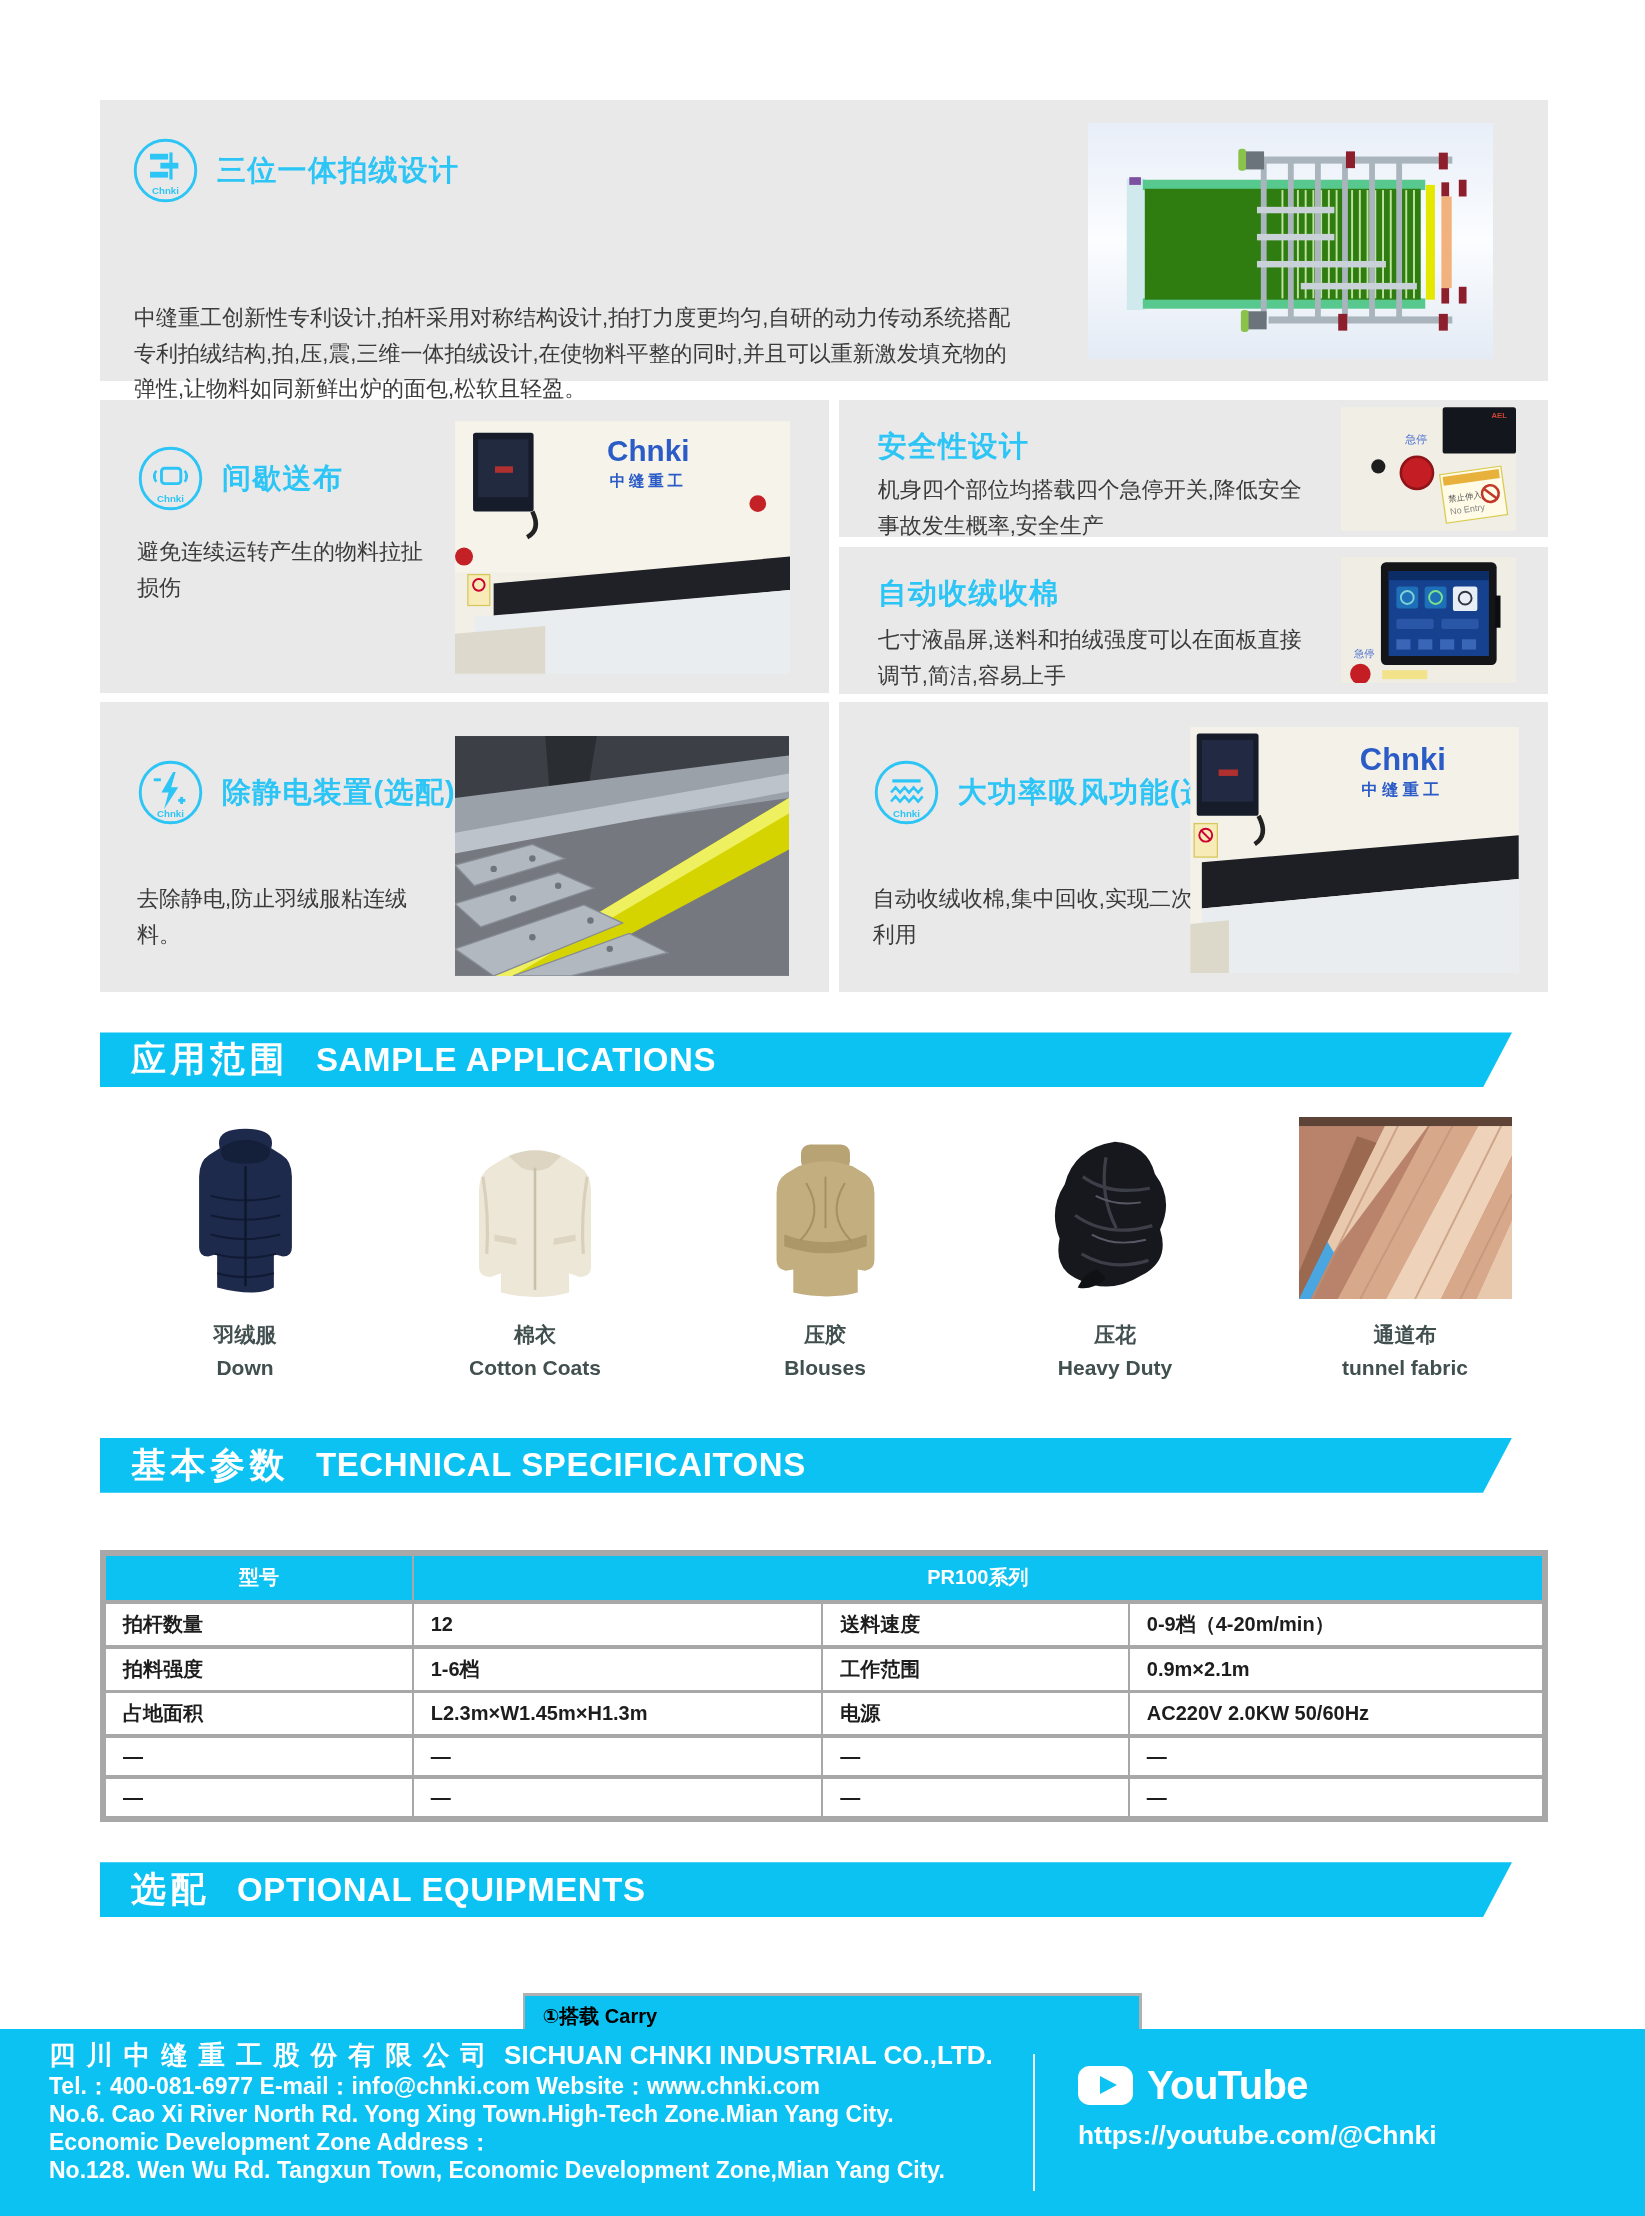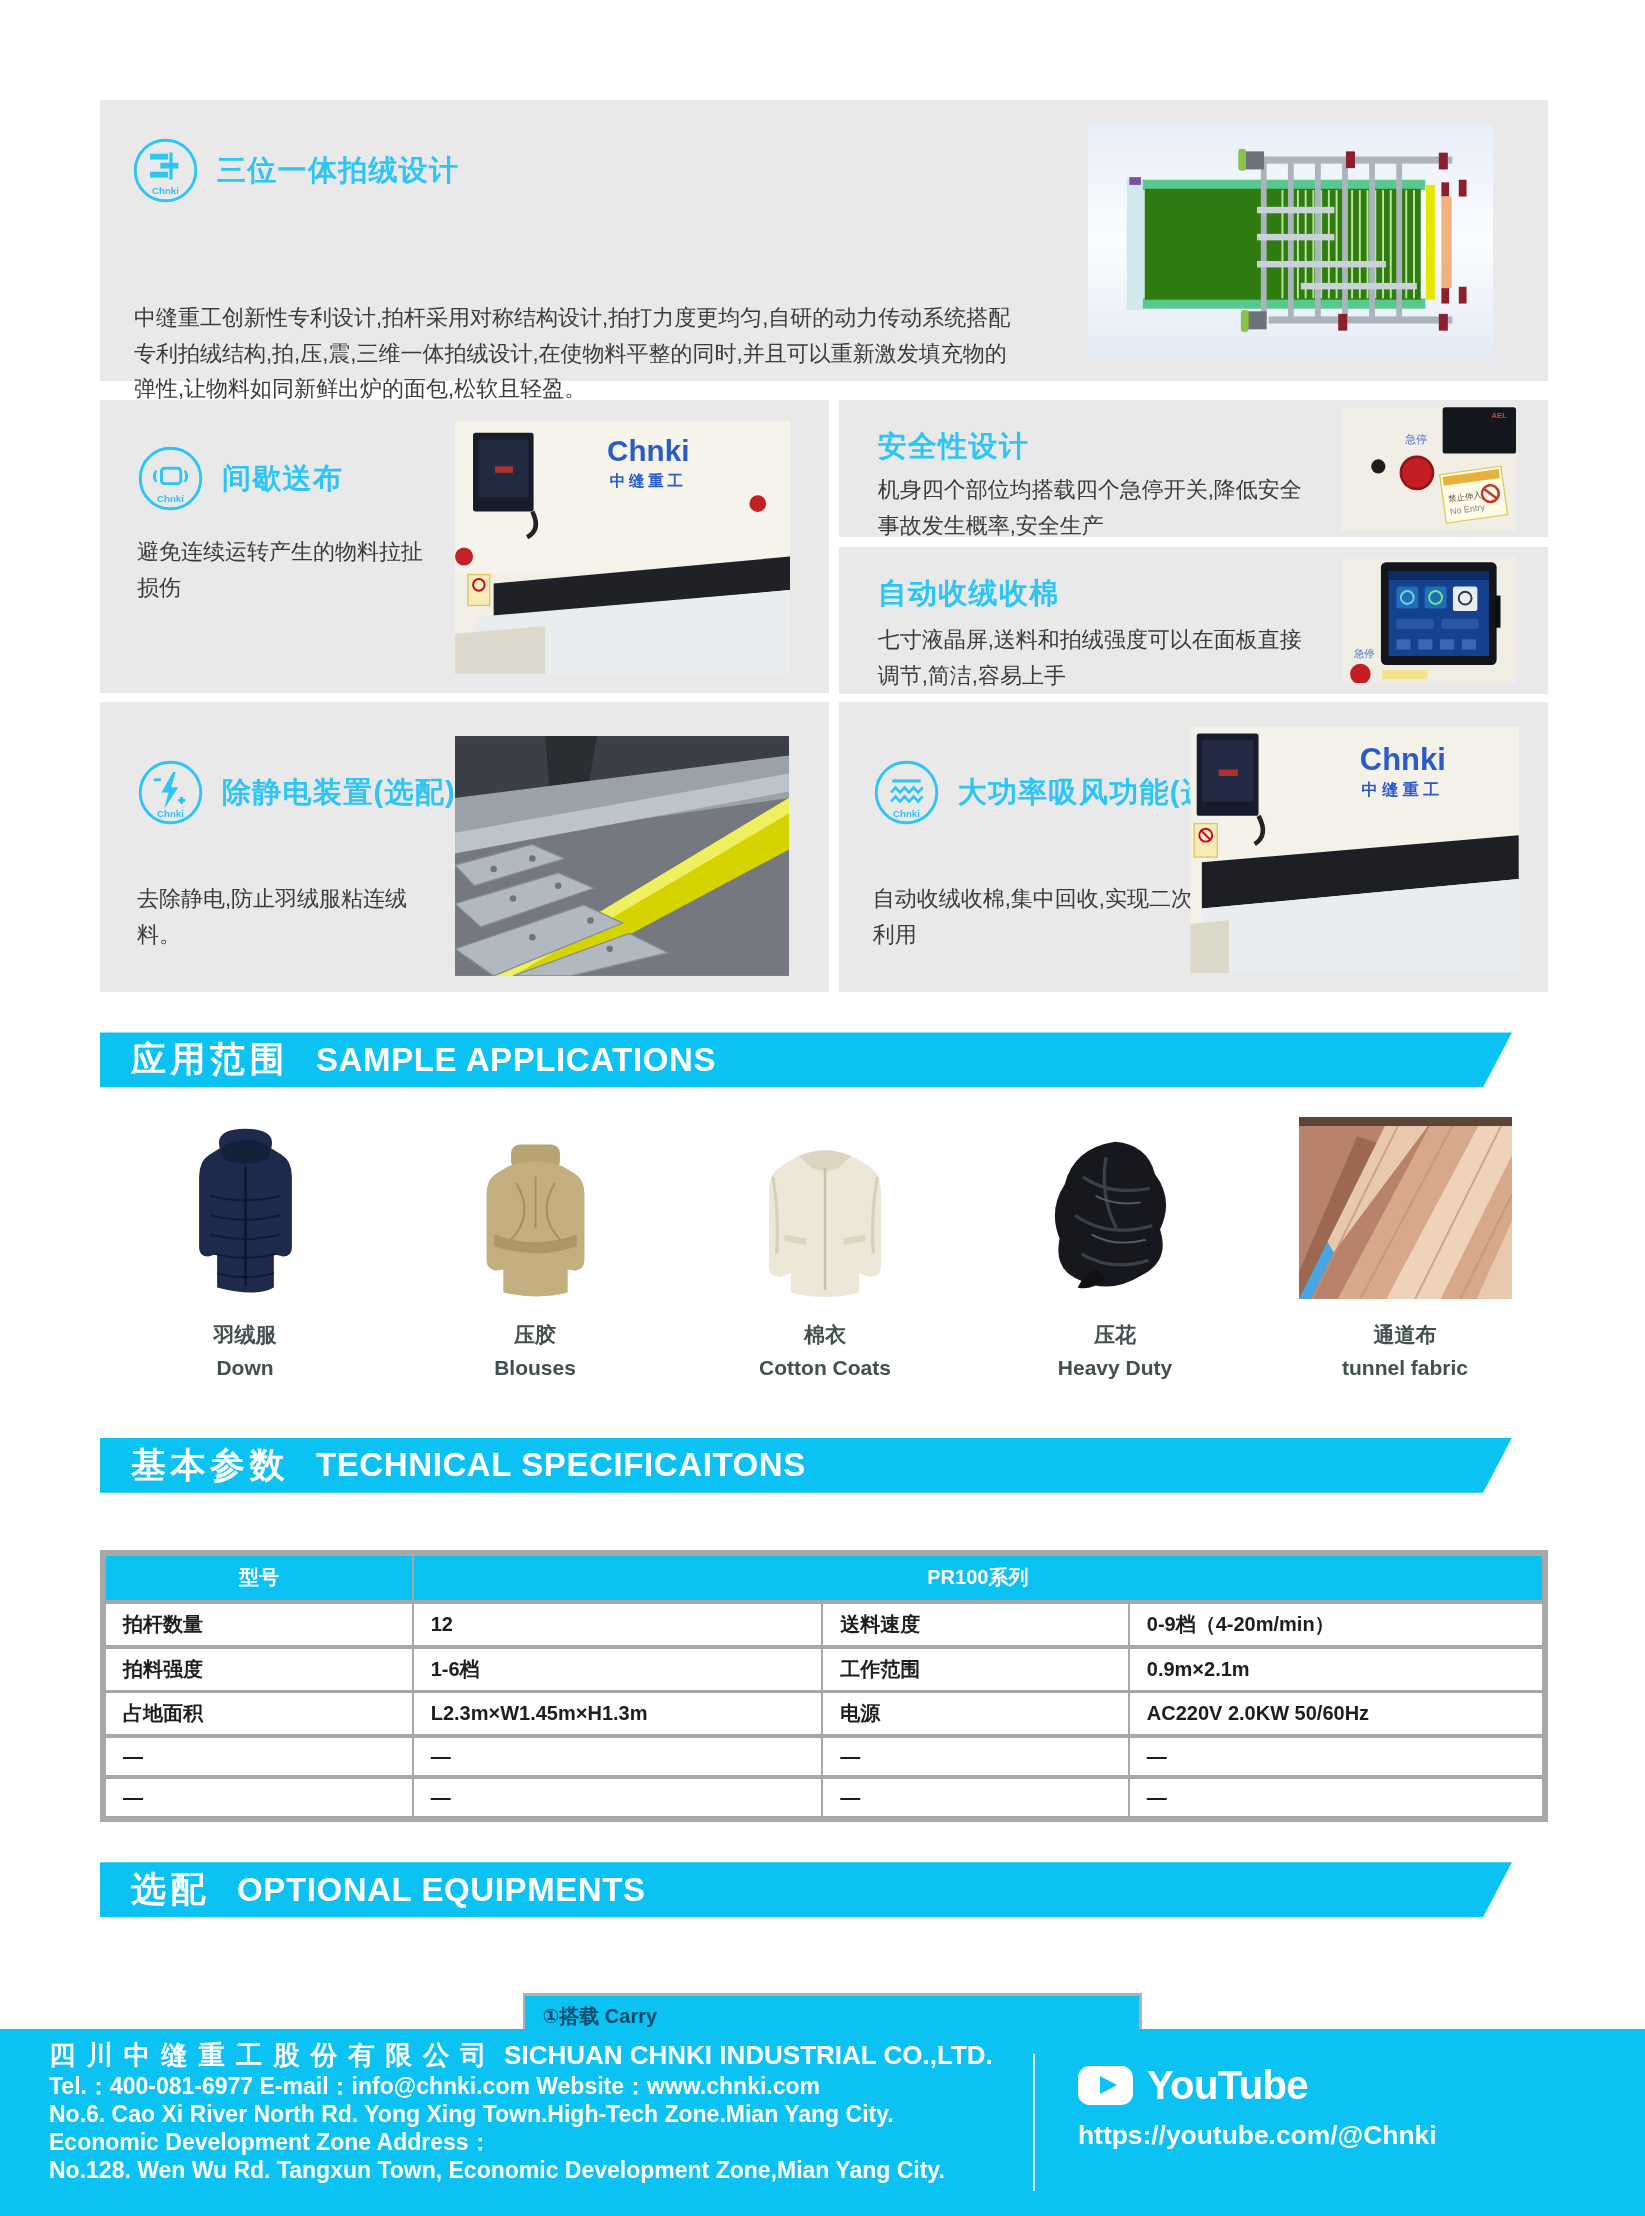--- a/index.html
+++ b/index.html
@@ -57,21 +57,21 @@
   
   .pr-block{margin-top:76px;display:flex;align-items:flex-start;}
   .pr-name{font-size:67px;font-weight:bold;color:#2cc5f6;letter-spacing:0.6px;line-height:1;margin-top:37px;}
   .pr-badge{margin-left:45px;margin-top:40px;width:49px;height:49px;background:#fff;
             border:4.5px solid #a9a9a9;display:flex;align-items:center;justify-content:center;
             font-size:28px;color:#4a4a4a;font-weight:600;}
   .carry-table{margin-left:90px;width:614px;background:#b0b0b0;padding:2.6px;display:grid;
                grid-template-columns:760fr 188fr;gap:3.9px 1.9px;}
   .carry-table .cell{background:#fff;font-size:20px;font-weight:600;color:#1d1d1d;
                      padding:7px 17px;display:flex;align-items:center;min-height:26px;}
-  .carry-table .head{grid-column:1 / span 2;background:#0cc2f2;color:#0c4a6e;font-weight:bold;min-height:27px;}
+  .carry-table .head{grid-column:1 / span 2;background:#0cc2f2;color:#000000;font-weight:bold;min-height:27px;}
   .carry-table .tier{justify-content:center;padding:7px 5.2px;}
 
   
   .footer{position:absolute;left:0;right:0;bottom:0;height:187px;background:#0cc2f2;color:#fff;}
   .footer-left{position:absolute;left:49px;top:10.3px;}
   .f-line{font-weight:bold;font-size:23px;line-height:28px;white-space:nowrap;}
   .f-company .zh{font-size:26.4px;letter-spacing:11px;}
   .f-company .en{font-size:26px;letter-spacing:0;}
   .f-company{line-height:32px;}
   .divider{position:absolute;left:1033px;top:24.5px;height:137px;width:1.9px;background:rgba(255,255,255,.9);}
@@ -374,49 +374,49 @@
             </g>
             <line x1="100" y1="64" x2="100" y2="250" stroke="#0e1730" stroke-width="4"></line>
           </svg>
         </div>
         <div class="app-zh">羽绒服</div>
         <div class="app-en">Down</div>
       </div>
 
       <div class="app">
         <div class="app-img">
+          <svg viewBox="0 0 230 250" width="148" height="161">
+            <path d="M70,30 q45,-20 90,0 l24,14 q18,12 18,36 l0,120 q0,16 -18,16 l-16,-6 0,30 q-52,14 -106,0 l0,-30 -16,6 q-18,0 -18,-16 l0,-120 q0,-24 18,-36 z" fill="#ede7d8"></path>
+            <path d="M74,28 q41,-18 82,0 l-20,18 q-21,10 -42,0 z" fill="#ddd5c2"></path>
+            <line x1="115" y1="46" x2="115" y2="236" stroke="#c9c0ab" stroke-width="4"></line>
+            <path d="M52,150 l34,6 0,10 -34,-6 z" fill="#ddd5c2"></path>
+            <path d="M178,150 l-34,6 0,10 34,-6 z" fill="#ddd5c2"></path>
+            <path d="M34,60 q10,60 6,120" stroke="#d8d0bc" stroke-width="5" fill="none"></path>
+            <path d="M196,60 q-10,60 -6,120" stroke="#d8d0bc" stroke-width="5" fill="none"></path>
+          </svg>
+        </div>
+        <div class="app-zh">棉衣</div>
+        <div class="app-en">Cotton Coats</div>
+      </div>
+
+      <div class="app">
+        <div class="app-img">
           <svg viewBox="0 0 200 250" width="129" height="161">
             <rect x="62" y="10" width="76" height="40" rx="14" fill="#b7a374"></rect>
             <path d="M58,44 q42,-16 84,0 l20,12 q14,10 14,30 l0,104 q0,14 -14,16 l-12,-2 0,36 q-46,12 -100,0 l0,-36 -12,2 q-14,-2 -14,-16 l0,-104 q0,-20 14,-30 z" fill="#c2ae7e"></path>
             <path d="M36,150 q64,24 128,0 l0,18 q-64,22 -128,0 z" fill="#ab9768"></path>
             <g stroke="#a5915f" stroke-width="3" fill="none">
               <path d="M70,70 q30,50 -10,90"></path>
                 <path d="M130,70 q-30,50 10,90"></path>
                 <path d="M100,60 l0,80"></path>
             </g>
           </svg>
         </div>
         <div class="app-zh">压胶</div>
         <div class="app-en">Blouses</div>
-      </div>
-
-      <div class="app">
-        <div class="app-img">
-          <svg viewBox="0 0 230 250" width="148" height="161">
-            <path d="M70,30 q45,-20 90,0 l24,14 q18,12 18,36 l0,120 q0,16 -18,16 l-16,-6 0,30 q-52,14 -106,0 l0,-30 -16,6 q-18,0 -18,-16 l0,-120 q0,-24 18,-36 z" fill="#ede7d8"></path>
-            <path d="M74,28 q41,-18 82,0 l-20,18 q-21,10 -42,0 z" fill="#ddd5c2"></path>
-            <line x1="115" y1="46" x2="115" y2="236" stroke="#c9c0ab" stroke-width="4"></line>
-            <path d="M52,150 l34,6 0,10 -34,-6 z" fill="#ddd5c2"></path>
-            <path d="M178,150 l-34,6 0,10 34,-6 z" fill="#ddd5c2"></path>
-            <path d="M34,60 q10,60 6,120" stroke="#d8d0bc" stroke-width="5" fill="none"></path>
-            <path d="M196,60 q-10,60 -6,120" stroke="#d8d0bc" stroke-width="5" fill="none"></path>
-          </svg>
-        </div>
-        <div class="app-zh">棉衣</div>
-        <div class="app-en">Cotton Coats</div>
       </div>
 
       <div class="app">
         <div class="app-img">
           <svg viewBox="0 0 220 250" width="142" height="161">
             <path d="M110,6 q50,4 62,50 q30,40 8,86 q16,50 -30,72 q-48,30 -96,6 q-40,-16 -30,-64 q-18,-44 8,-84 q14,-56 78,-66" fill="#17181d"></path>
             <g stroke="#3c3e48" stroke-width="5" fill="none">
               <path d="M60,60 q40,30 104,18"></path>
                 <path d="M48,120 q50,36 120,16"></path>
                 <path d="M58,180 q46,28 104,10"></path>

